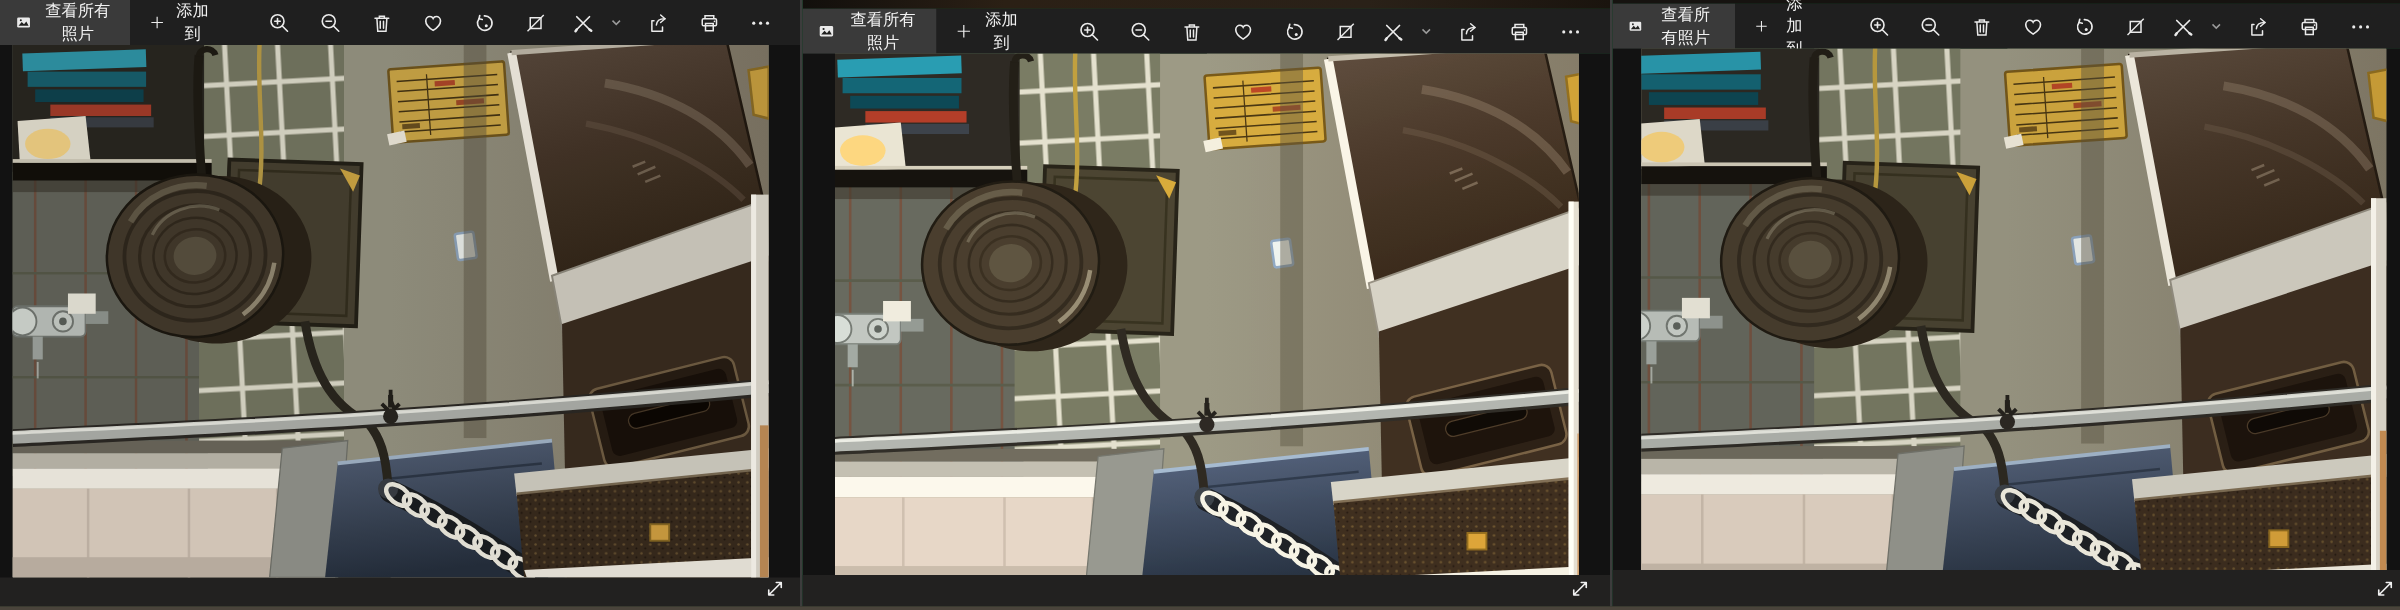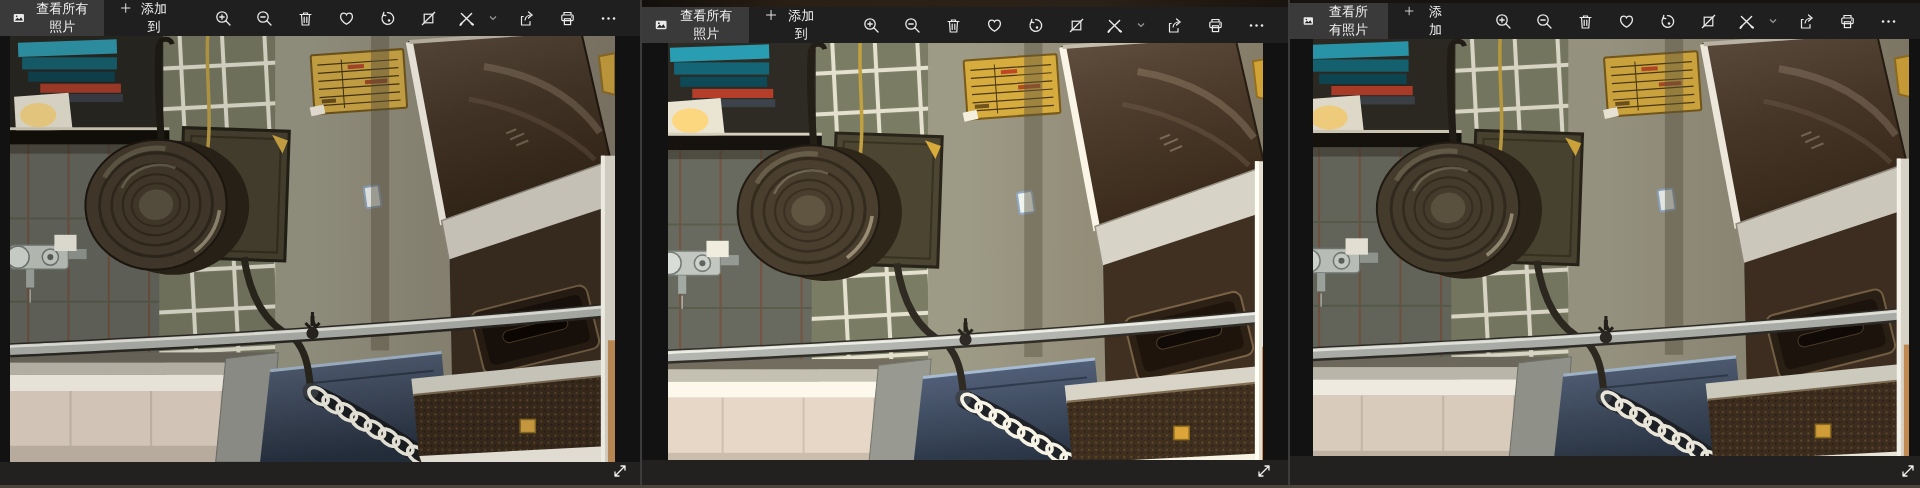--- a/index.html
+++ b/index.html
@@ -6,21 +6,21 @@
   body{width:1920px;height:488px;overflow:hidden;font-family:"Liberation Sans",sans-serif;position:relative;}
   .strip{display:flex;height:485px;width:1920px;}
   .panel{position:relative;height:485px;background:#14532d;box-sizing:border-box;overflow:hidden;}
   .panel1{width:640px;}
   .panel2{width:648px;border-left:2px solid #3c3c3c;}
   .panel3{width:632px;border-left:2px solid #3c3c3c;}
   .topgap{height:7px;background:linear-gradient(90deg,#120f0c 0%,#2b2015 25%,#2a2118 70%,#1a140e 100%);}
   .panel3 .topgap{height:3px;background:#161310;}
   .toolbar{height:36px;background:#1f1f1f;display:flex;align-items:center;color:#ececec;}
   .tb-tab{display:flex;align-items:center;gap:9px;height:36px;padding:0 13px;background:#3a3a3a;border:none;color:#f2f2f2;font-size:13px;font-family:inherit;cursor:pointer;}
-  .tb-add{display:flex;align-items:flex-start;gap:9px;height:36px;padding:0 12px;margin-left:4px;background:transparent;border:none;color:#f2f2f2;font-size:13px;font-family:inherit;cursor:pointer;}
+  .tb-add{display:flex;align-items:center;gap:9px;height:36px;padding:0 12px;margin-left:4px;background:transparent;border:none;color:#f2f2f2;font-size:13px;font-family:inherit;cursor:pointer;}
   .tb-center{display:flex;gap:3px;margin-left:24px;}
   .tb-right{display:flex;align-items:center;gap:3px;margin-left:auto;padding-right:13px;}
   .ic-btn{width:38px;height:36px;display:flex;align-items:center;justify-content:center;background:transparent;border:none;padding:0;cursor:pointer;}
   .ic-btn svg{display:block;}
   .chev{width:14px;height:36px;display:flex;align-items:center;justify-content:center;background:transparent;border:none;padding:0;margin:0 4px 0 -2px;cursor:pointer;}
   .viewer{position:absolute;left:0;right:0;bottom:0;background:#121212;}
   .panel1 .viewer{top:36px;}
   .panel2 .viewer{top:43px;}
   .panel3 .viewer{top:39px;}
   .botfill{position:absolute;left:0;right:0;bottom:0;background:#222120;}

